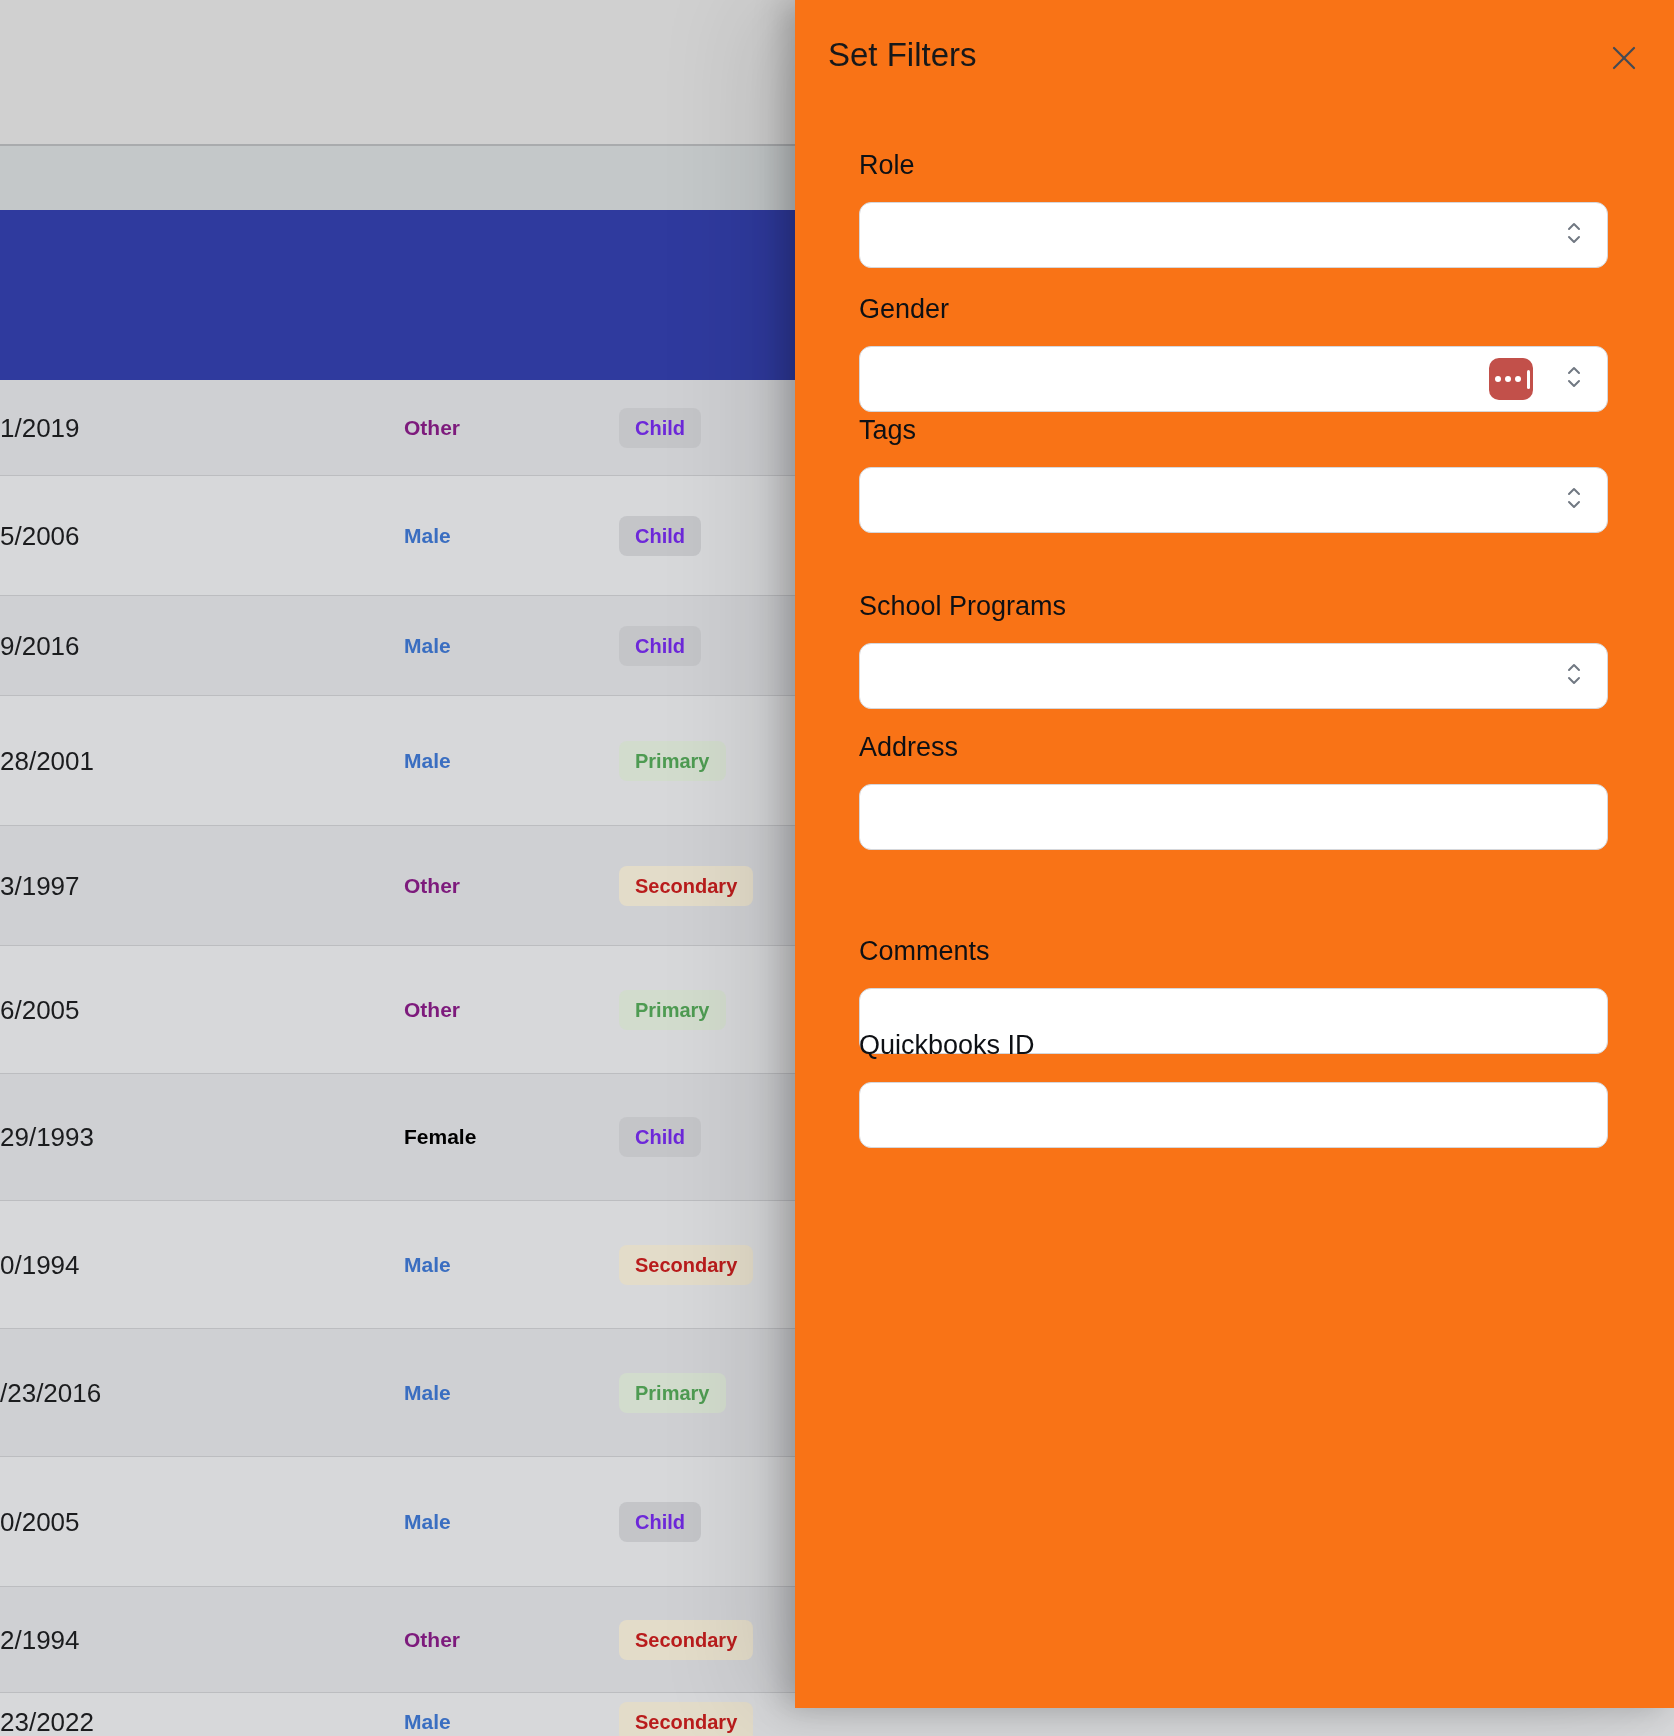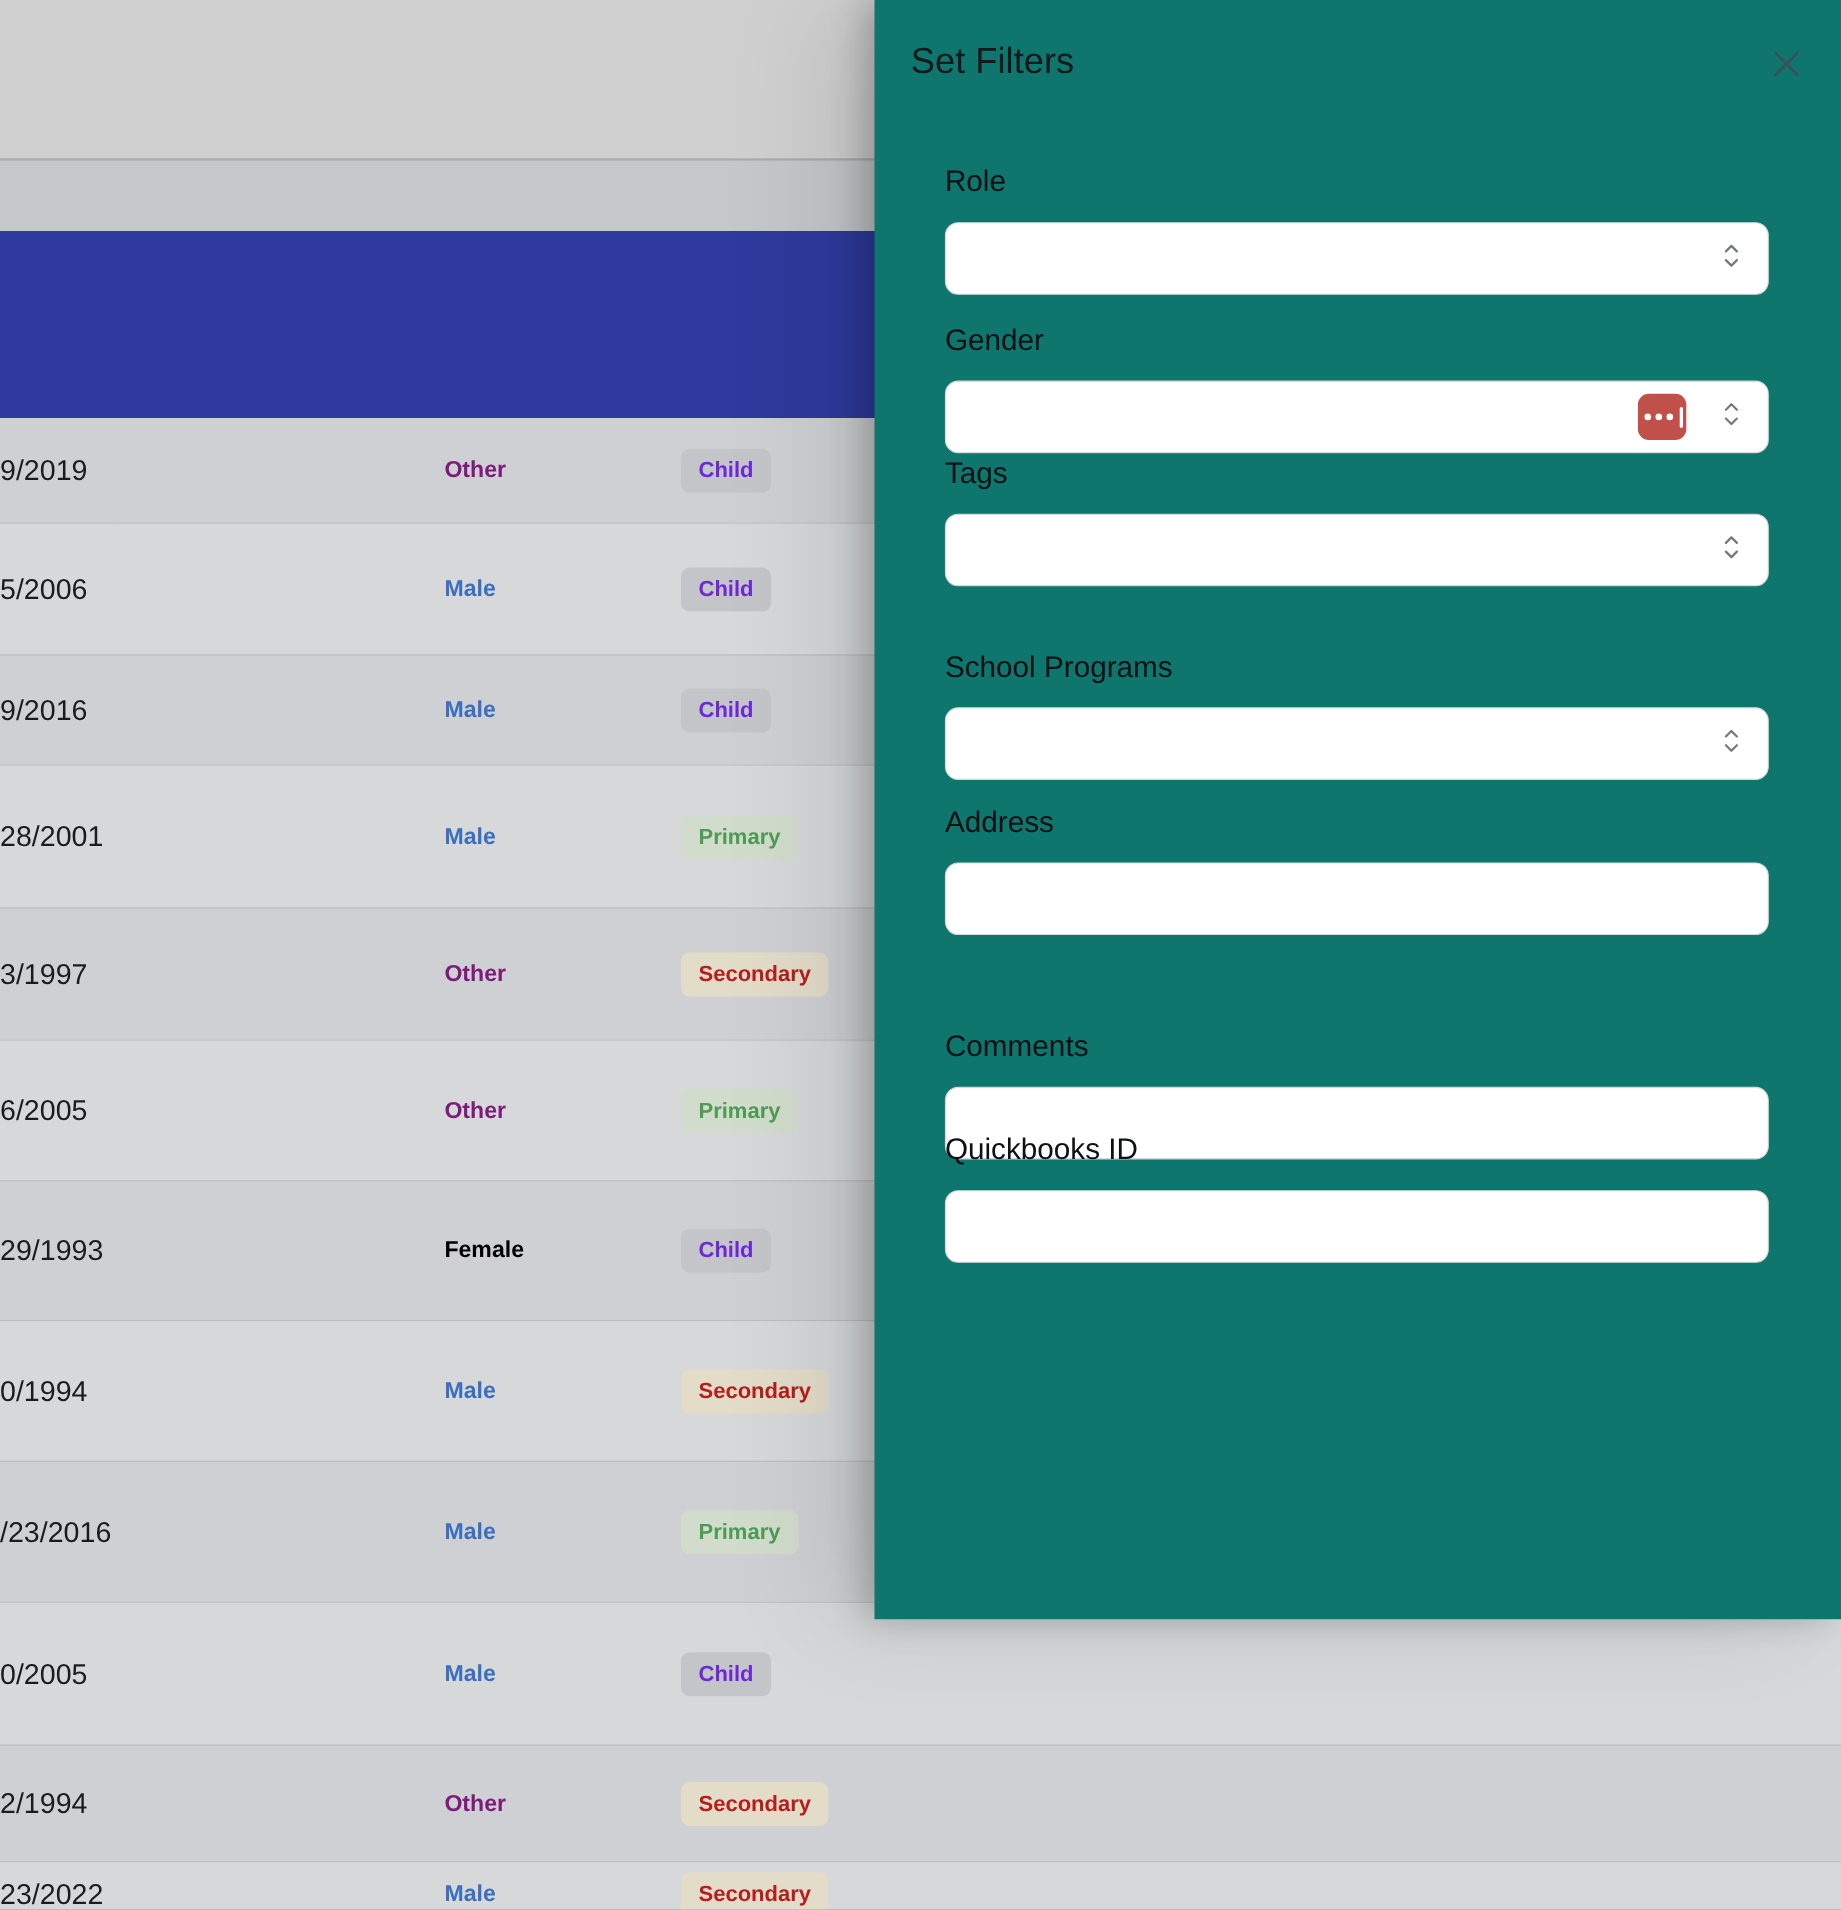--- a/index.html
+++ b/index.html
@@ -35,21 +35,21 @@
   .cell-role   { left:619px; }
   .g-other  { color:#7d1a7c; }
   .g-male   { color:#3a6ec1; }
   .g-female { color:#000000; }
   .badge { display:inline-block; padding:9px 16px; border-radius:8px; font-size:20px; font-weight:bold; line-height:22px; }
   .b-child     { background:#c4c5c8; color:#6d28d9; }
   .b-primary   { background:#d2dccd; color:#4e9b52; }
   .b-secondary { background:#e3dcc9; color:#b91c1c; }
   
   .drawer {
-    position:absolute; left:795px; top:0; width:879px; height:1472px; background:#0f766e;
+    position:absolute; left:795px; top:0; width:879px; height:1708px; background:#f97316;
     box-shadow:-10px 0 30px rgba(0,0,0,0.22), -45px 0 90px rgba(0,0,0,0.10);
   }
   .drawer-title { position:absolute; left:33px; top:36px; font-size:33px; color:#17181a; }
   .close-btn { position:absolute; left:809px; top:38px; width:40px; height:40px; display:flex; align-items:center; justify-content:center; cursor:pointer; background:none; border:none; }
   .field-group { position:absolute; left:64px; right:66px; }
   .field-label { position:absolute; left:0; top:-52px; font-size:27px; color:#0e1014; white-space:nowrap; }
   .field-input {
     position:relative; width:100%; height:66px; background:#fff;
     border:1.5px solid #d5d7db; border-radius:12px;
   }
@@ -93,21 +93,21 @@
     <span class="sort-icon si-role">
       <svg width="16" height="24" viewBox="0 0 16 24" fill="none" stroke="#c7cbe2" stroke-width="2.4" stroke-linecap="round" stroke-linejoin="round">
         <path d="M3 8 L8 3 L13 8"></path>
           <path d="M3 15 L8 20 L13 15"></path>
       </svg>
     </span>
   </div>
 
   <div class="rows">
     <div class="row dark" style="height: 95px;">
-      <span class="cell-date">9/2019</span>
+      <span class="cell-date">1/2019</span>
       <span class="cell-gender g-other">Other</span>
       <span class="cell-role">
         <span class="badge b-child">Child</span>
       </span>
     </div>
 
     <div class="row light" style="height: 120px;">
       <span class="cell-date">5/2006</span>
       <span class="cell-gender g-male">Male</span>
       <span class="cell-role">

